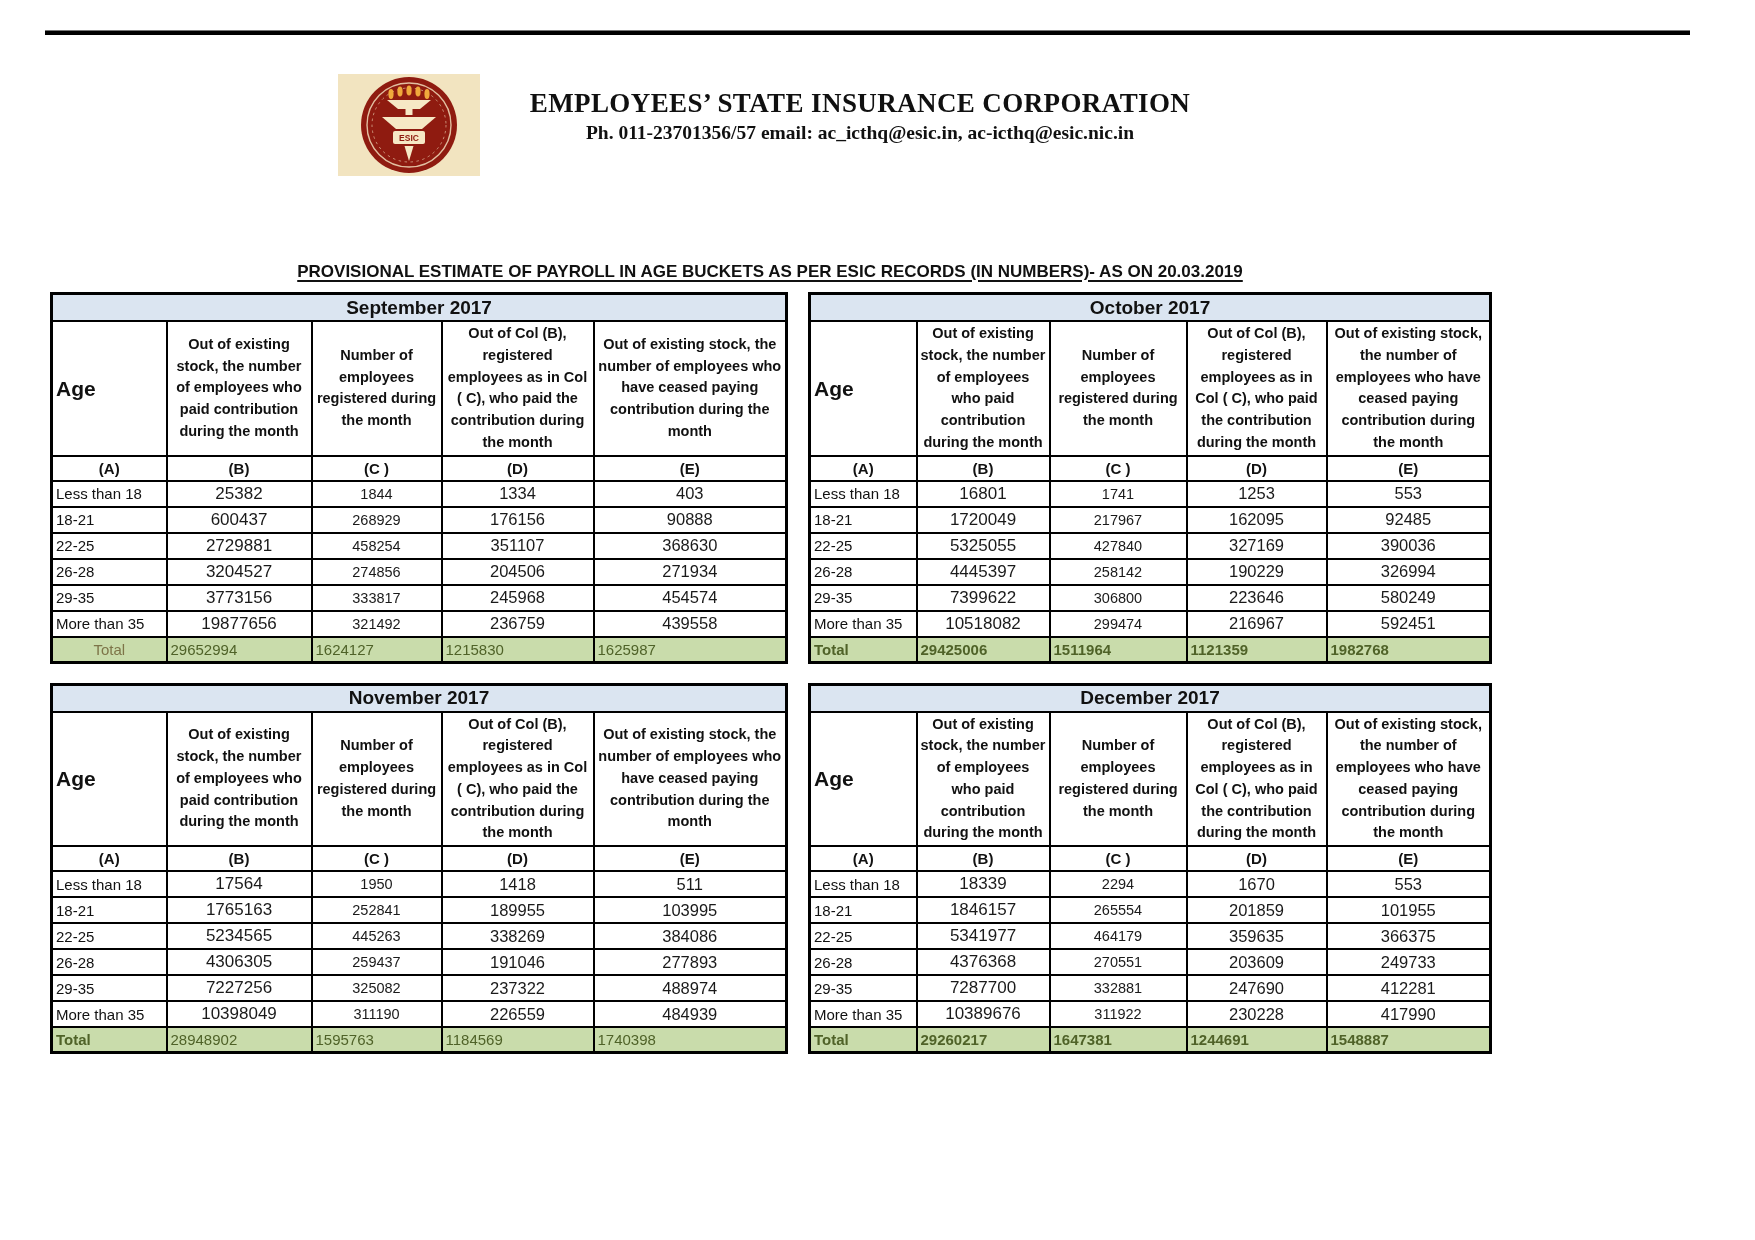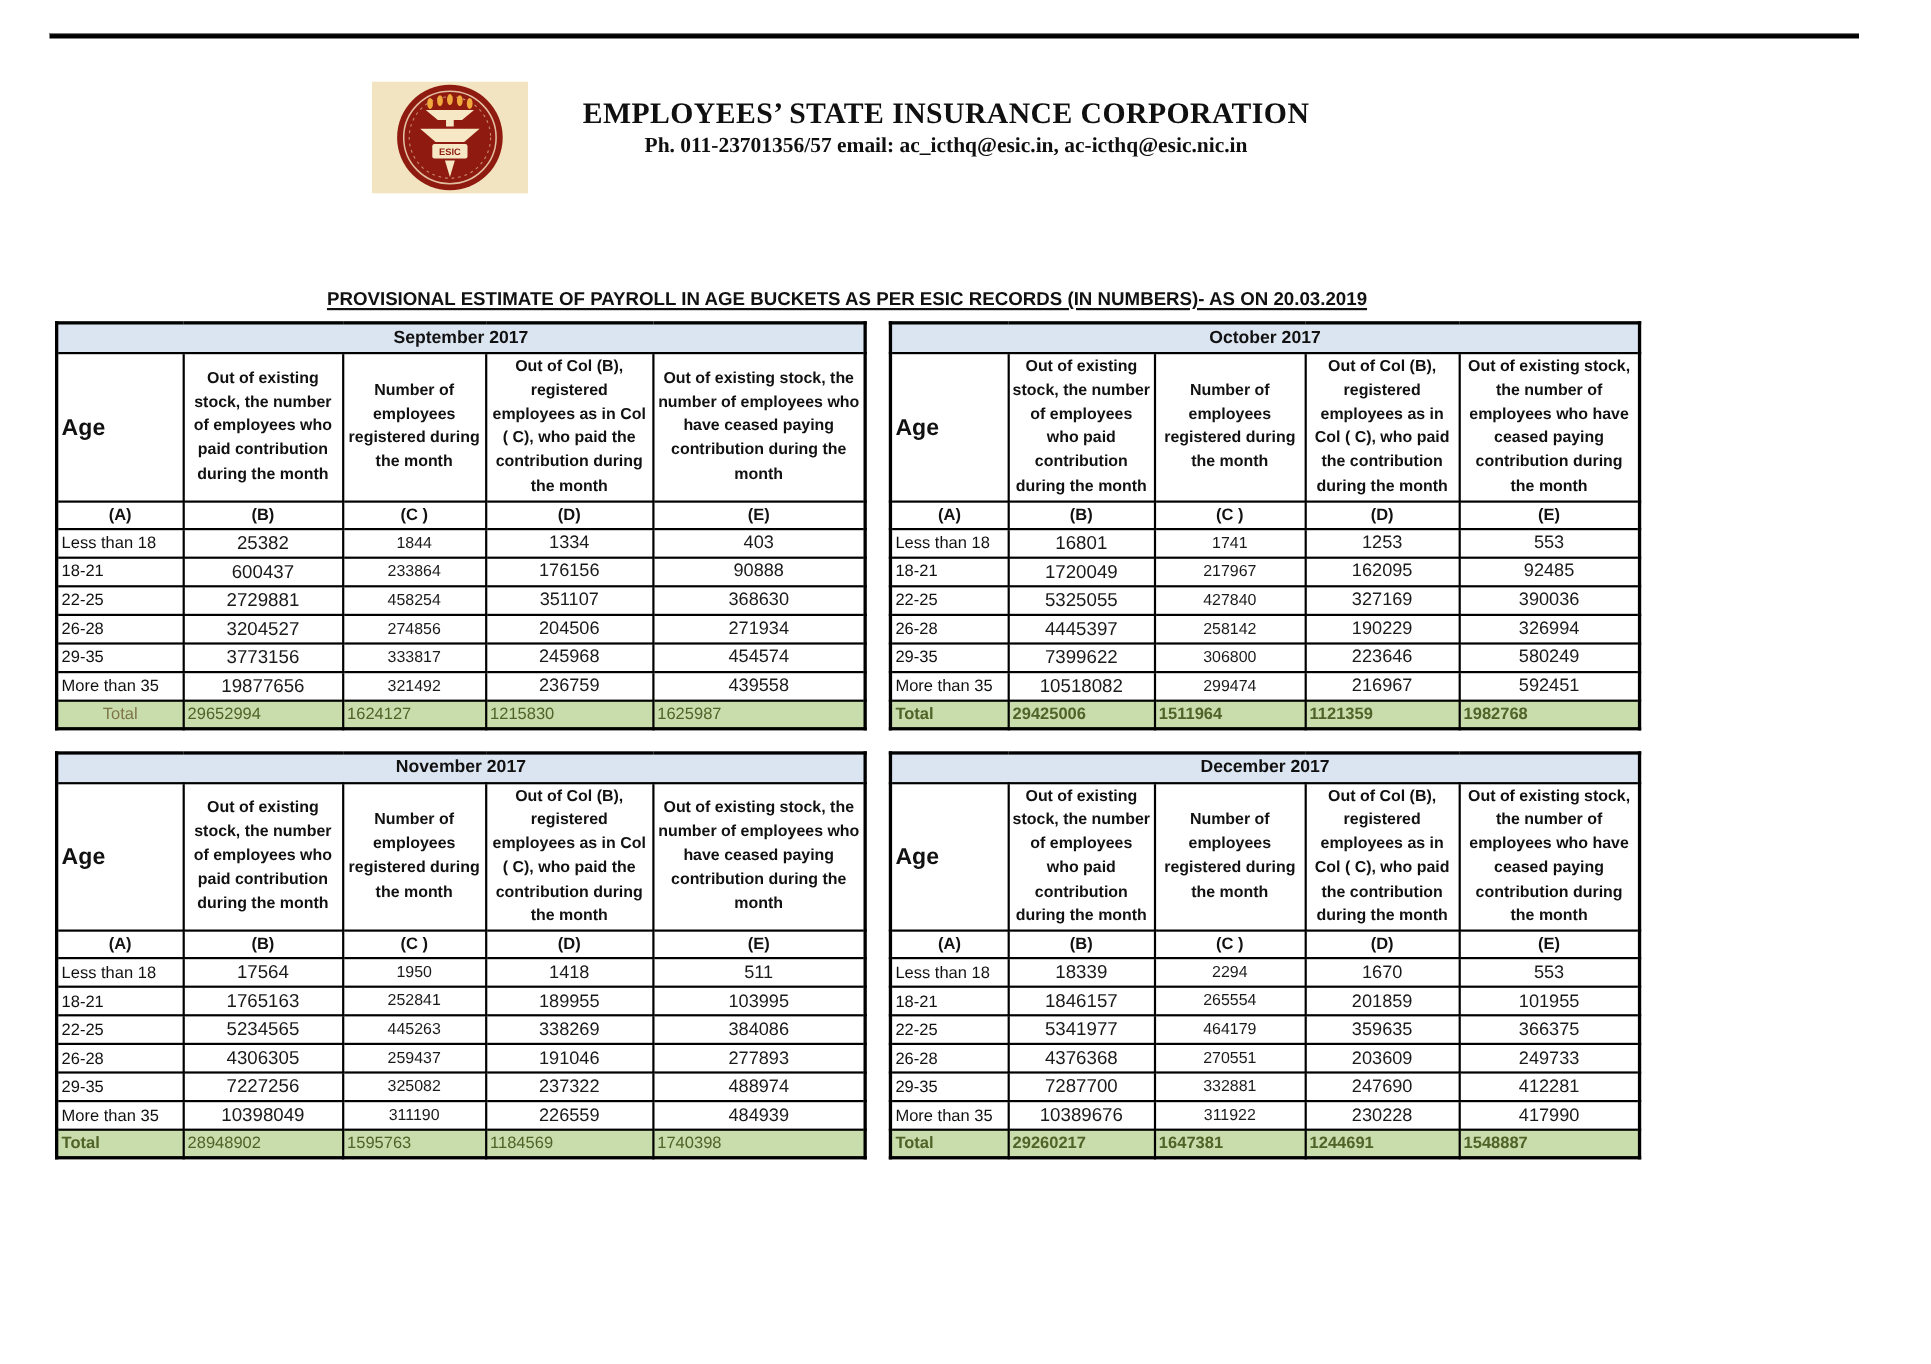--- a/index.html
+++ b/index.html
@@ -37,21 +37,21 @@
   table.right-variant{width:681px;}
   .left-variant  col.c-age{width:115px}.left-variant  col.c-b{width:145px}
   .left-variant  col.c-c{width:130px}.left-variant  col.c-d{width:152px}
   .left-variant  col.c-e{width:193px}
   .right-variant col.c-age{width:107px}.right-variant col.c-b{width:133px}
   .right-variant col.c-c{width:137px}.right-variant col.c-d{width:140px}
   .right-variant col.c-e{width:164px}
   .month-table th,.month-table td{border:2px solid #000;padding:1px 3px;}
   .month-row th{
     height:23px;background:var(--month-header-bg,#dbe5f1);
-    font-size:16px;font-weight:700;text-align:center;
+    font-size:19px;font-weight:700;text-align:center;
   }
   .desc-row th{height:128px;font-size:14.5px;font-weight:700;line-height:1.5;text-align:center;vertical-align:middle;}
   .desc-row th.age-head{text-align:left;font-size:21px;}
   .letters-row th{height:21px;font-size:15px;font-weight:700;text-align:center;}
   tbody th.age-label{height:22px;font-size:15px;font-weight:400;text-align:left;}
   tbody td{text-align:center;font-weight:400;color:#1a1a1a;}
   td.col-b{font-size:17px;}
   td.col-c{font-size:14.5px;}
   td.col-d,td.col-e{font-size:16.5px;}
   .total-row th,.total-row td{
@@ -137,21 +137,21 @@
         <tr>
           <th class="age-label">Less than 18</th>
           <td class="col-b">25382</td>
           <td class="col-c">1844</td>
           <td class="col-d">1334</td>
           <td class="col-e">403</td>
         </tr>
         <tr>
           <th class="age-label">18-21</th>
           <td class="col-b">600437</td>
-          <td class="col-c">233864</td>
+          <td class="col-c">268929</td>
           <td class="col-d">176156</td>
           <td class="col-e">90888</td>
         </tr>
         <tr>
           <th class="age-label">22-25</th>
           <td class="col-b">2729881</td>
           <td class="col-c">458254</td>
           <td class="col-d">351107</td>
           <td class="col-e">368630</td>
         </tr>

